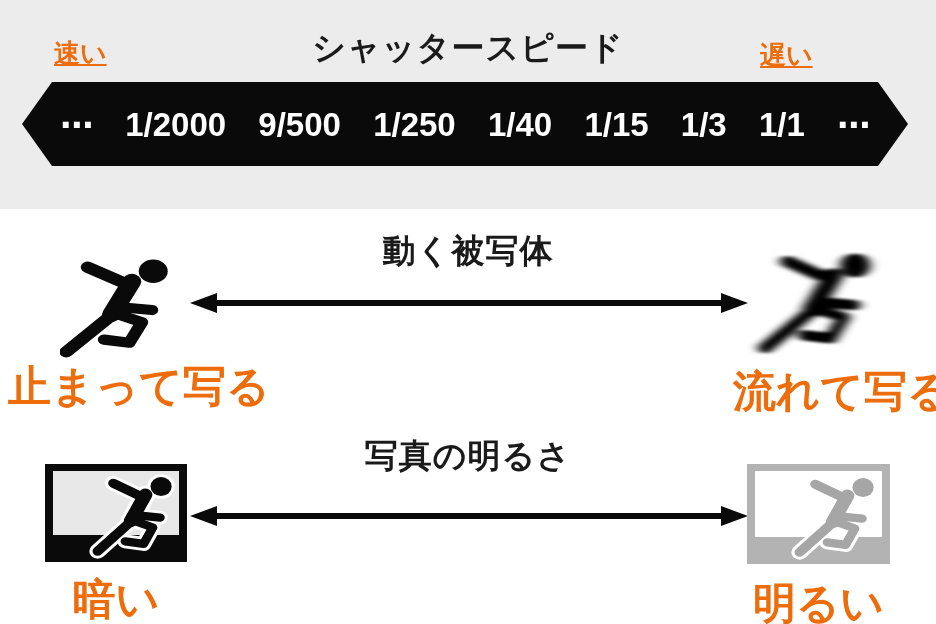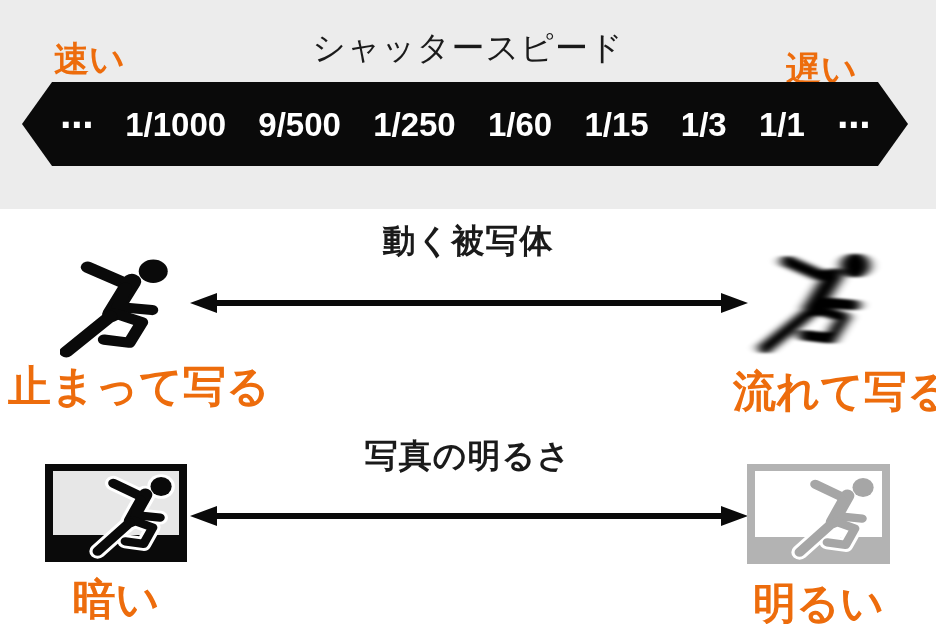--- a/index.html
+++ b/index.html
@@ -17,30 +17,31 @@
   }
   
   .top-section {
     position: absolute; left: 0; top: 0;
     width: 936px; height: 209px;
     background: var(--section-gray, #ececec);
   }
   .scale-title {
     position: absolute; left: 0; right: 0; top: 26px;
     text-align: center;
-    font-size: 33px; font-weight: normal; color: var(--ink, #1a1a1a);
+    font-size: 33px; font-weight: bold; color: var(--ink, #1a1a1a);
     letter-spacing: 1px;
   }
   .side-label {
     position: absolute; top: 36px;
-    font-size: 35px; font-weight: bold;
+    font-size: 26px; font-weight: bold;
     color: var(--accent, #ed6c0c);
+    text-decoration: underline;
   }
   .side-label.fast { left: 54px; }
-  .side-label.slow { left: 786px; top: 38px; margin-top: 8px; }
+  .side-label.slow { left: 760px; top: 38px; }
   .banner {
     position: absolute; left: 22px; top: 82px;
     width: 886px; height: 84px;
     background: var(--banner-black, #0a0a0a);
     clip-path: polygon(0 50%, 30px 0, calc(100% - 30px) 0, 100% 50%, calc(100% - 30px) 100%, 30px 100%);
     display: flex; align-items: center;
   }
   .banner-values {
     display: flex; width: 100%;
     justify-content: space-between; align-items: center;
@@ -58,21 +59,21 @@
     letter-spacing: 1px;
   }
   .caption {
     position: absolute;
     font-size: 43px; font-weight: bold;
     color: var(--accent, #ed6c0c);
     white-space: nowrap;
   }
   .icon-abs { position: absolute; line-height: 0; }
   
-  .subject-title    { top: 219px; }
+  .subject-title    { top: 229px; }
   .brightness-title { top: 434px; }
   .runner-sharp  { left: 60px;  top: 257px; }
   .runner-blur   { left: 759px; top: 251px; }
   .arrow-subject { left: 190px; top: 290px; }
   .photo-dark    { left: 45px;  top: 464px; }
   .photo-bright  { left: 747px; top: 464px; }
   .arrow-bright  { left: 190px; top: 503px; }
   .cap-frozen  { left: 8px;   top: 358px; }
   .cap-flowing { left: 733px; top: 363px; }
   .cap-dark    { left: 45px;  top: 571px; width: 142px; text-align: center; }
@@ -108,24 +109,24 @@
 
 <div class="stage">
 
   <div class="top-section">
     <div class="scale-title">シャッタースピード</div>
     <div class="side-label fast">速い</div>
     <div class="side-label slow">遅い</div>
     <div class="banner">
       <div class="banner-values">
           <span>⋯</span>
-          <span>1/1000</span>
+          <span>1/2000</span>
           <span>9/500</span>
           <span>1/250</span>
-          <span>1/60</span>
+          <span>1/40</span>
           <span>1/15</span>
           <span>1/3</span>
           <span>1/1</span>
           <span>⋯</span>
         </div>
     </div>
   </div>
 
   <div class="section-title subject-title">動く被写体</div>
 

